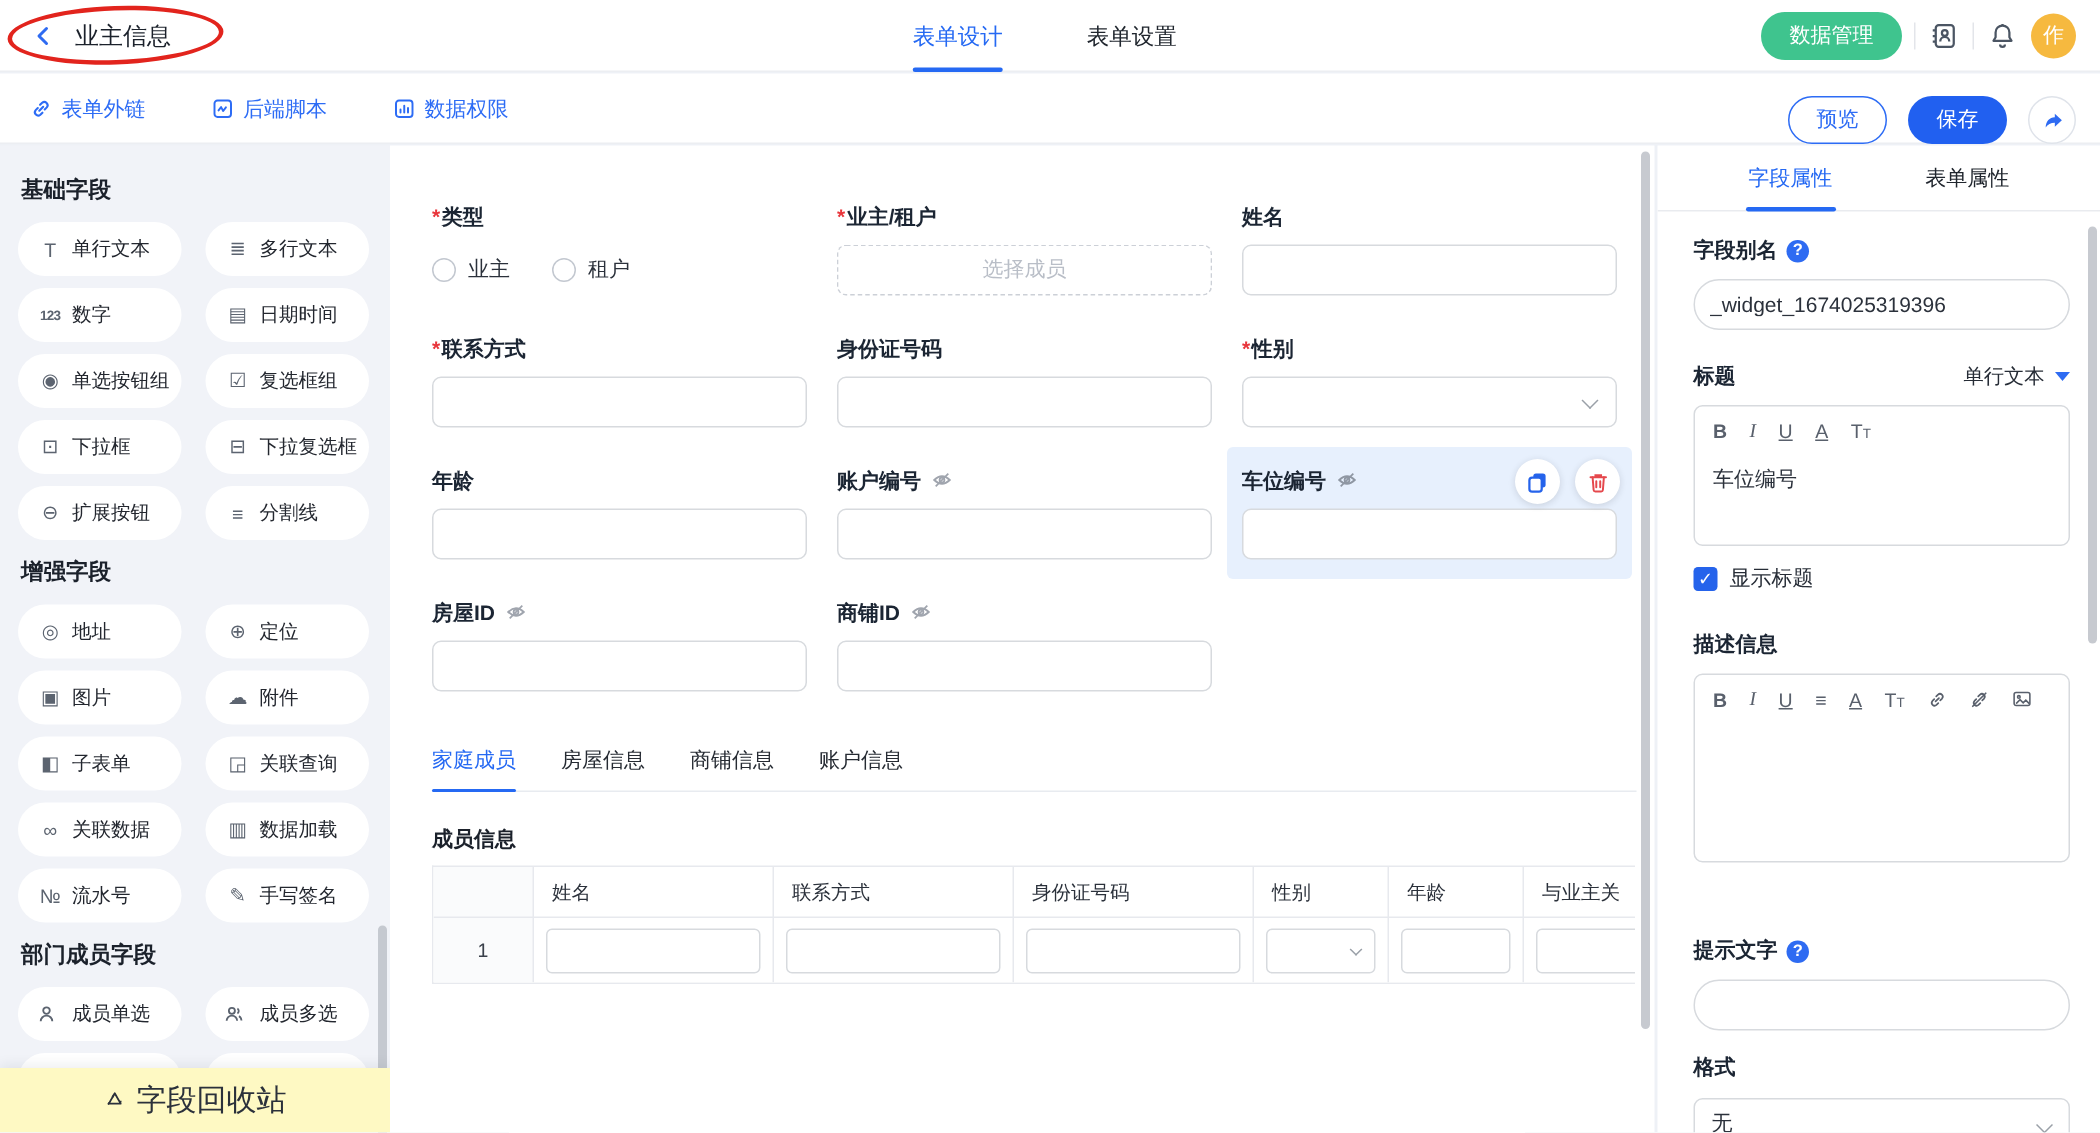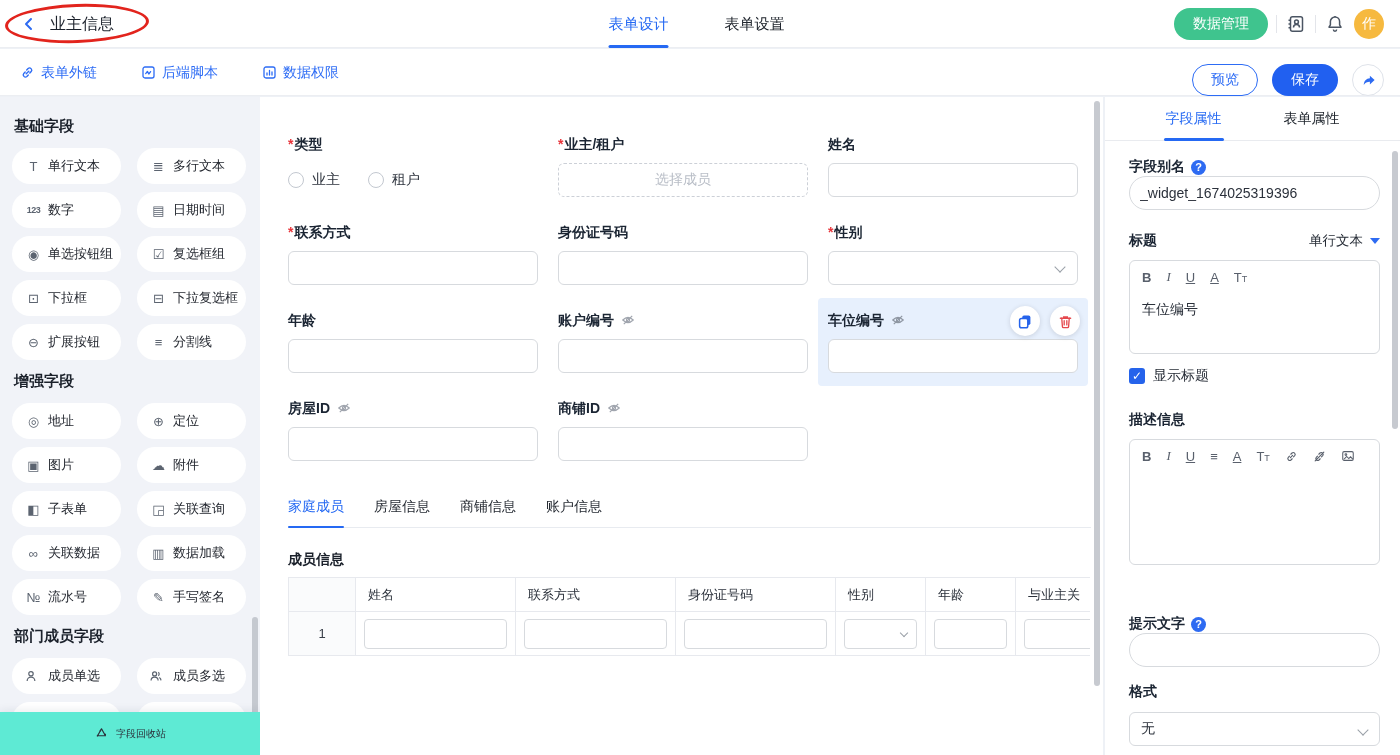--- a/index.html
+++ b/index.html
@@ -46,23 +46,23 @@
   
   .sidebar { position:absolute; left:0; top:97px; width:260px; height:658px; background:#f1f3f8; overflow:hidden; }
   .sb-inner { padding:12px 14px 0 12px; }
   .sb-title { font-size:15px; font-weight:700; color:#1b212b; margin:8px 0 12px 2px; }
   .sb-grid { display:grid; grid-template-columns:1fr 1fr; gap:8px 16px; margin-bottom:12px; }
   .sb-pill { height:36px; background:#fff; border-radius:18px; display:flex; align-items:center;
              padding:0 8px 0 12px; font-size:13px; color:#23272f; cursor:grab; white-space:nowrap; overflow:hidden; }
   .sb-pill .ic { width:19px; flex:0 0 19px; color:#5c6470; font-size:13px; margin-right:5px; text-align:center; }
   .sb-pill .ic.num { font-size:9px; font-weight:700; letter-spacing:-0.5px; }
   .sb-scroll { position:absolute; right:2px; top:520px; width:6px; height:150px; background:#c5c9d0; border-radius:3px; }
-  .recycle-bar { position:absolute; left:0; bottom:0; width:260px; height:43px; background:#5eead4;
+  .recycle-bar { position:absolute; left:0; bottom:0; width:260px; height:43px; background:#fef9c3;
                  box-shadow:0 -2px 8px rgba(30,40,60,.08); display:flex; align-items:center; justify-content:center;
-                 gap:7px; font-size:10px; color:#2b313b; cursor:pointer; z-index:5; }
+                 gap:7px; font-size:20px; color:#2b313b; cursor:pointer; z-index:5; }
 
   
   .canvas { position:absolute; left:260px; top:97px; width:843px; height:658px; background:#fff; overflow:hidden; }
   .form-grid { position:absolute; left:18px; top:25px; width:810px; display:grid;
                grid-template-columns:270px 270px 270px; grid-auto-rows:88px; }
   .fld { position:relative; padding:12px 10px; border-radius:4px; }
   .fld.selected { background:#e7f0fd; }
   .fld-label { display:flex; align-items:center; font-size:14px; font-weight:600; color:#1b2533;
                line-height:20px; margin-bottom:9px; }
   .star { color:#e8353b; margin-right:1px; font-weight:600; }
@@ -106,21 +106,21 @@
   .panel { position:absolute; left:1105px; top:97px; width:295px; height:658px; background:#fff; overflow:hidden; }
   .p-tabs { height:44px; border-bottom:1px solid #e9ebef; display:flex; justify-content:center; gap:62px; }
   .p-tab { font-size:14px; color:#20262e; display:flex; align-items:center; height:100%; position:relative; cursor:pointer; }
   .p-tab.active { color:#2569f3; }
   .p-tab.active .tab-line { position:absolute; left:-2px; right:-2px; bottom:-1px; height:3px; background:#2569f3; border-radius:2px; }
   .p-body { padding:17px 20px 0 24px; }
   .p-label { display:flex; align-items:center; font-size:14px; font-weight:600; color:#1b2533; }
   .q-mark { width:15px; height:15px; border-radius:50%; background:#2e6bf2; color:#fff; font-size:11px; font-weight:700;
             display:inline-flex; align-items:center; justify-content:center; margin-left:6px; cursor:pointer; }
   .p-input { width:100%; height:34px; border:1px solid #d7dade; border-radius:17px; background:#fff;
-             font-size:14px; color:#2b313b; padding:0 10px; outline:none;
+             font-size:14px; color:#2b313b; padding:0 10px; margin-top:10px; outline:none;
              font-family:"Liberation Sans","DejaVu Sans",sans-serif; }
   .row-between { display:flex; align-items:center; justify-content:space-between; margin-top:22px; }
   .type-dd { display:flex; align-items:center; gap:7px; font-size:13.5px; color:#262c36; cursor:pointer; }
   .caret { width:0; height:0; border-left:5px solid transparent; border-right:5px solid transparent;
            border-top:6px solid #2e6bf2; }
   .editor { border:1px solid #d7dade; border-radius:6px; margin-top:10px; background:#fff; }
   .ed-tools { display:flex; align-items:center; gap:15px; height:32px; padding:0 12px; color:#59606c; font-size:13px; }
   .ed-tools .tg { cursor:pointer; }
   .tg.b { font-weight:700; }
   .tg.i { font-style:italic; font-family:"Liberation Serif", serif; }

